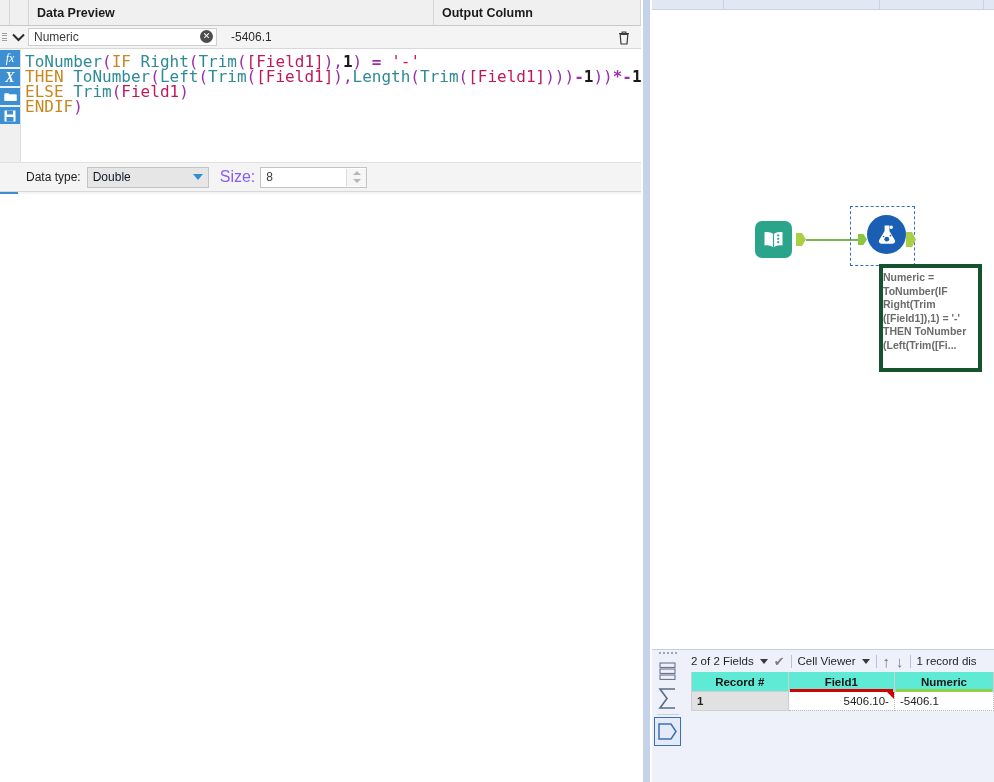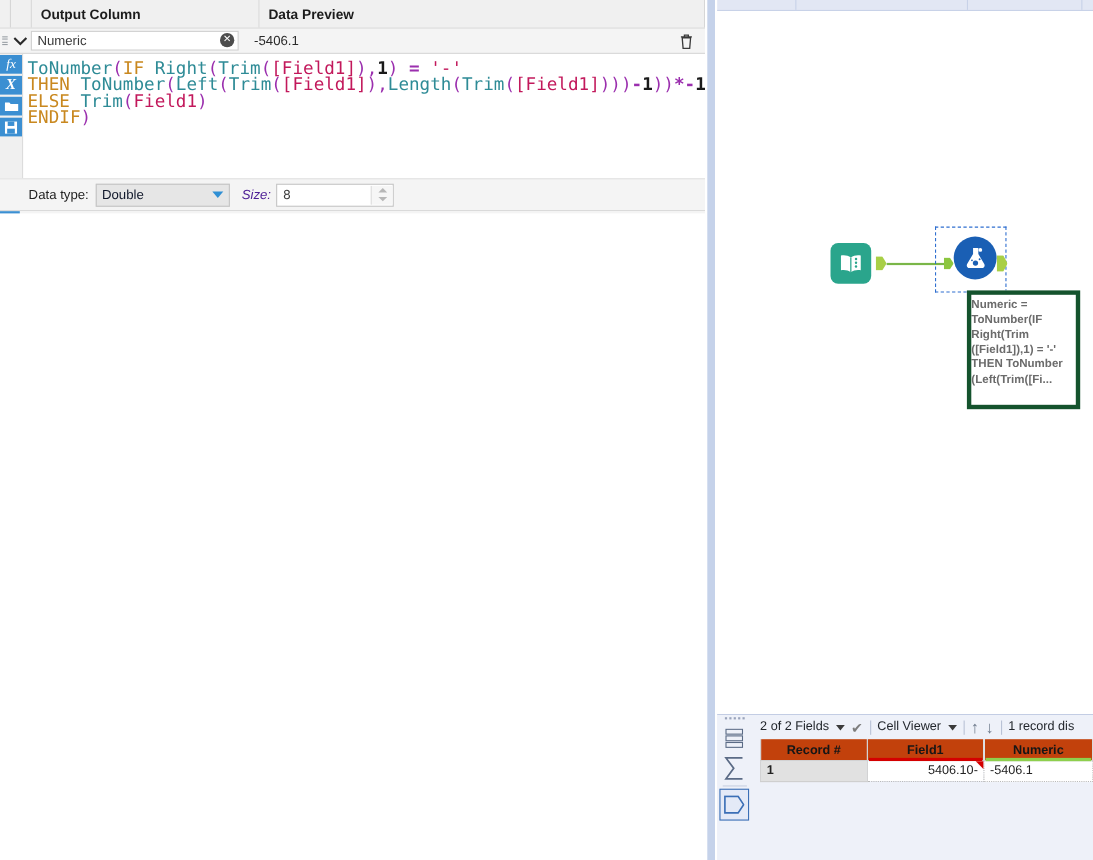--- a/index.html
+++ b/index.html
@@ -95,21 +95,21 @@
     border-bottom:1px solid #d8d8d8;display:flex;align-items:center;
     padding-left:26px;
   }
   .dt-label{font-size:12px;color:#222;margin-right:6px;}
   .select{
     width:110px;height:19px;background:#e6e6e6;border:1px solid #c4c4c4;
     display:flex;align-items:center;justify-content:space-between;
     padding:0 5px;font-size:12px;color:#0f172a;
   }
   .caret{width:0;height:0;border-left:5px solid transparent;border-right:5px solid transparent;border-top:6px solid #2f8fd4;}
-  .sz-label{font-size:12px;color:#4c1d95;margin:0 5px 0 11px;font-style:italic;}
+  .sz-label{font-size:16px;color:#8b5cf6;margin:0 5px 0 11px;}
   .spin{
     width:105px;height:19px;background:#fff;border:1px solid #c4c4c4;
     display:flex;align-items:center;justify-content:space-between;
   }
   .spin .v{padding-left:5px;font-size:12px;color:#3a3a3a;}
   .spin .arrows{width:19px;height:17px;border-left:1px solid #dcdcdc;background:#f6f6f6;
     display:flex;flex-direction:column;align-items:center;justify-content:space-around;}
   .up{width:0;height:0;border-left:4px solid transparent;border-right:4px solid transparent;border-bottom:4px solid #b7b7b7;}
   .dn{width:0;height:0;border-left:4px solid transparent;border-right:4px solid transparent;border-top:4px solid #b7b7b7;}
 
@@ -166,43 +166,43 @@
   .rail-ic{width:25px;height:27px;display:flex;align-items:center;justify-content:center;color:#5b6b86;}
   .rail-ic.sel{border:1px solid #3b6fb6;background:#e4eaf7;}
   .rail-sep{width:22px;height:1px;background:#c7cfe2;margin:2px 0;}
   .res-main{flex:1;display:flex;flex-direction:column;}
   .res-toolbar{height:22px;display:flex;align-items:center;gap:6px;font-size:11.5px;color:#22262c;padding-left:8px;}
   .tb-caret{width:0;height:0;border-left:4px solid transparent;border-right:4px solid transparent;border-top:5px solid #3a3a3a;}
   .tb-sep{width:1px;height:13px;background:#b9c2d6;}
   .grid{margin-left:8px;}
   .grid table{border-collapse:collapse;font-size:11.5px;}
   .grid th{
-    background:#c2410c;font-weight:bold;color:#161616;height:19px;
+    background:#5eead4;font-weight:bold;color:#161616;height:19px;
     padding:0 18px;border:1px solid #cfcfcf;border-top:none;position:relative;
   }
   .grid td{background:#ffffff;height:18px;padding:0 5px;border:1px dotted #b9b9b9;}
   .grid td.recnum{background:#e1e1e1;font-weight:bold;border:1px solid #cfcfcf;}
   .typebar{position:absolute;left:1px;right:1px;bottom:-1px;height:3px;}
   .cellflag{
     position:absolute;right:0;top:0;width:0;height:0;
     border-top:7px solid #d40000;border-left:7px solid transparent;
   }
 </style>
 </head>
 <body>
 
 <div class="app">
 
   <div class="config-panel">
 
     <div class="cfg-header">
       <div class="hdr-gap"></div>
       <div class="hdr-gap2"></div>
+      <div class="hdr-cell hdr-prev">Data Preview</div>
       <div class="hdr-cell hdr-out">Output Column</div>
-      <div class="hdr-cell hdr-prev">Data Preview</div>
     </div>
 
     <div class="cfg-row">
       <div class="grip">
         <i></i>
           <i></i>
           <i></i>
           <i></i>
       </div>
       <div class="chev">

